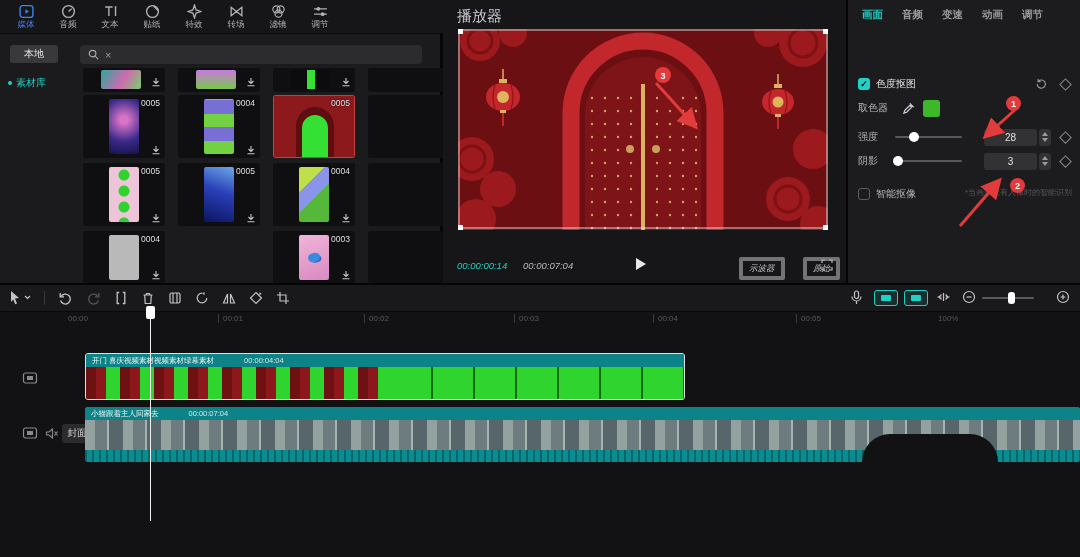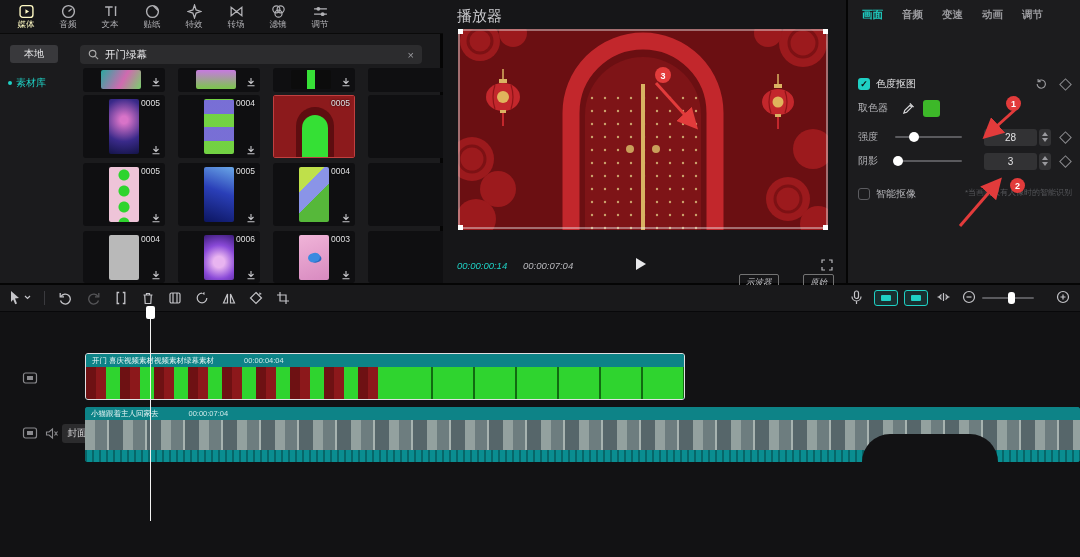--- a/index.html
+++ b/index.html
@@ -4,21 +4,21 @@
 <style>
   html,body{margin:0;padding:0;background:#000;font-family:"Liberation Sans",sans-serif;}
   #app{position:relative;width:1080px;height:557px;background:#050505;overflow:hidden;color:#cfcfd2;}
   .abs{position:absolute;}
   svg{display:block;}
   
   #media-panel{position:absolute;left:0;top:0;width:440px;height:283px;background:#1b1b1d;}
   #media-toolbar{position:absolute;left:0;top:0;width:440px;height:33px;background:#161618;border-bottom:1px solid #0a0a0a;display:flex;align-items:center;padding-left:8px;gap:6px;}
   .tb-item{width:36px;display:flex;flex-direction:column;align-items:center;gap:1px;color:#b2b2b6;cursor:pointer;}
   .tb-item .lbl{font-size:8.5px;line-height:9px;}
-  .tb-item.active{color:#fef9c3;}
+  .tb-item.active{color:#3b82f6;}
   
   #local-btn{position:absolute;left:10px;top:45px;width:48px;height:18px;background:#39393c;border-radius:3px;color:#e4e4e6;font-size:10px;display:flex;align-items:center;justify-content:center;}
   #library-item{position:absolute;left:8px;top:76px;display:flex;align-items:center;gap:4px;color:#1fd0c4;font-size:10px;}
   #library-item .dot{width:4px;height:4px;border-radius:50%;background:#1fd0c4;}
   
   #searchbar{position:absolute;left:80px;top:45px;width:342px;height:19px;background:#2c2c2e;border-radius:4px;display:flex;align-items:center;padding:0 8px;gap:6px;box-sizing:border-box;}
   #searchbar .q{font-size:10.5px;color:#e8e8ea;flex:1;}
   #searchbar .x{font-size:11px;color:#9a9a9e;}
   
   .cell{position:absolute;width:82px;background:#0f0f11;border-radius:3px;overflow:hidden;}
@@ -47,21 +47,21 @@
   .t-r4c3{background:linear-gradient(160deg,#f0b4d8,#d88ac0);}
   .t-r4c3::after{content:"";position:absolute;left:9px;top:18px;width:12px;height:9px;background:#3a8ae0;border-radius:60% 60% 60% 60%/70%;transform:rotate(-15deg);box-shadow:2px 2px 0 -1px #2a6ac0;}
   
   #player-panel{position:absolute;left:443px;top:0;width:403px;height:283px;background:#161618;}
   #player-title{position:absolute;left:14px;top:7px;font-size:15px;color:#c8c8cc;}
   #preview{position:absolute;left:15px;top:29px;}
   #player-controls{position:absolute;left:0;bottom:8px;width:100%;height:18px;font-style:italic;}
   .ptime1{position:absolute;left:14px;top:3px;font-size:9.5px;color:#1fd0c4;}
   .ptime2{position:absolute;left:80px;top:3px;font-size:9.5px;color:#b8b8bc;}
   #play-btn{position:absolute;left:192px;top:0;color:#e8e8ea;}
-  .pbtn{position:absolute;top:0;height:15px;padding:0 6px;border:1px solid #737373;border-radius:2px;color:#c8c8cc;font-size:8.5px;display:flex;align-items:center;margin-top:17px;}
+  .pbtn{position:absolute;top:0;height:15px;padding:0 6px;border:4px solid #737373;border-radius:2px;color:#c8c8cc;font-size:8.5px;display:flex;align-items:center;}
   #scope-btn{left:296px;}
   #orig-btn{left:360px;}
   #fullscreen-btn{position:absolute;left:378px;top:2px;color:#b8b8bc;}
   
   #inspector{position:absolute;left:848px;top:0;width:232px;height:283px;background:#1c1c1e;font-size:10.5px;}
   #insp-tabs{position:absolute;left:14px;top:8px;display:flex;gap:19px;}
   #insp-tabs .tab{color:#9a9a9e;cursor:pointer;font-weight:bold;}
   #insp-tabs .tab.active{color:#1fd0c4;}
   #subtabs{position:absolute;left:10px;top:36px;width:212px;height:22px;background:#2a2a2c;border-radius:4px;display:flex;}
   .seg{flex:1;display:flex;align-items:center;justify-content:center;color:#6f6f73;font-size:10px;border-radius:4px;cursor:pointer;}
@@ -200,21 +200,20 @@
       <span>素材库</span>
     </div>
 
     <div id="searchbar">
       <span>
           <svg width="11" height="11" viewBox="0 0 12 12">
             <circle cx="5" cy="5" r="3.6" fill="none" stroke="#aaa" stroke-width="1.3"></circle>
             <path d="M8 8l3 3" stroke="#aaa" stroke-width="1.3"></path>
           </svg>
         </span>
-      <span class="q">开门绿幕</span>
       <span class="x">×</span>
     </div>
 
     <div class="cell row1 col1">
       <div class="thumb-mini t-r1c1"></div>
       <span class="dl">
           <svg width="10" height="10" viewBox="0 0 10 10">
             <path d="M5 1v5M2.5 4L5 6.5 7.5 4M1.5 8.8h7" fill="none" stroke="currentColor" stroke-width="1.1"></path>
           </svg>
         </span>
@@ -286,29 +285,20 @@
           <svg width="10" height="10" viewBox="0 0 10 10">
             <path d="M5 1v5M2.5 4L5 6.5 7.5 4M1.5 8.8h7" fill="none" stroke="currentColor" stroke-width="1.1"></path>
           </svg>
         </span>
     </div>
     <div class="cell row3 col4"></div>
 
     <div class="cell row4 col1">
       <div class="thumb t-r4c1"></div>
       <span class="lbl">0004</span>
-      <span class="dl">
-          <svg width="10" height="10" viewBox="0 0 10 10">
-            <path d="M5 1v5M2.5 4L5 6.5 7.5 4M1.5 8.8h7" fill="none" stroke="currentColor" stroke-width="1.1"></path>
-          </svg>
-        </span>
-    </div>
-    <div class="cell row4 col2">
-      <div class="thumb t-r4c2"></div>
-      <span class="lbl">0006</span>
       <span class="dl">
           <svg width="10" height="10" viewBox="0 0 10 10">
             <path d="M5 1v5M2.5 4L5 6.5 7.5 4M1.5 8.8h7" fill="none" stroke="currentColor" stroke-width="1.1"></path>
           </svg>
         </span>
     </div>
     <div class="cell row4 col3">
       <div class="thumb t-r4c3"></div>
       <span class="lbl">0003</span>
       <span class="dl">
@@ -590,20 +580,29 @@
           <span class="knob"></span>
         </span>
       <span class="tl-right" style="left:1056px;">
           <svg width="14" height="14" viewBox="0 0 14 14">
             <circle cx="7" cy="7" r="5.5" fill="none" stroke="currentColor" stroke-width="1.2"></circle>
             <path d="M4.5 7h5M7 4.5v5" stroke="currentColor" stroke-width="1.2"></path>
           </svg>
         </span>
     </div>
 
+    <div id="ruler">
+      <span class="rlabel first" style="left:64px;">00:00</span>
+      <span class="rlabel" style="left:218px;">00:01</span>
+      <span class="rlabel" style="left:364px;">00:02</span>
+      <span class="rlabel" style="left:514px;">00:03</span>
+      <span class="rlabel" style="left:653px;">00:04</span>
+      <span class="rlabel" style="left:796px;">00:05</span>
+      <span id="zoom-pct">100%</span>
+    </div>
 
     <span class="trk-icon" style="left:22px;top:85px;">
         <svg width="16" height="16" viewBox="0 0 16 16">
           <rect x="1.5" y="3" width="13" height="10" rx="2" fill="none" stroke="currentColor" stroke-width="1.2"></rect>
           <rect x="5" y="6" width="6" height="4" fill="currentColor"></rect>
         </svg>
       </span>
     <div id="clip1">
       <div class="clip-head">
         <span class="t">开门 喜庆视频素材视频素材绿幕素材</span>

